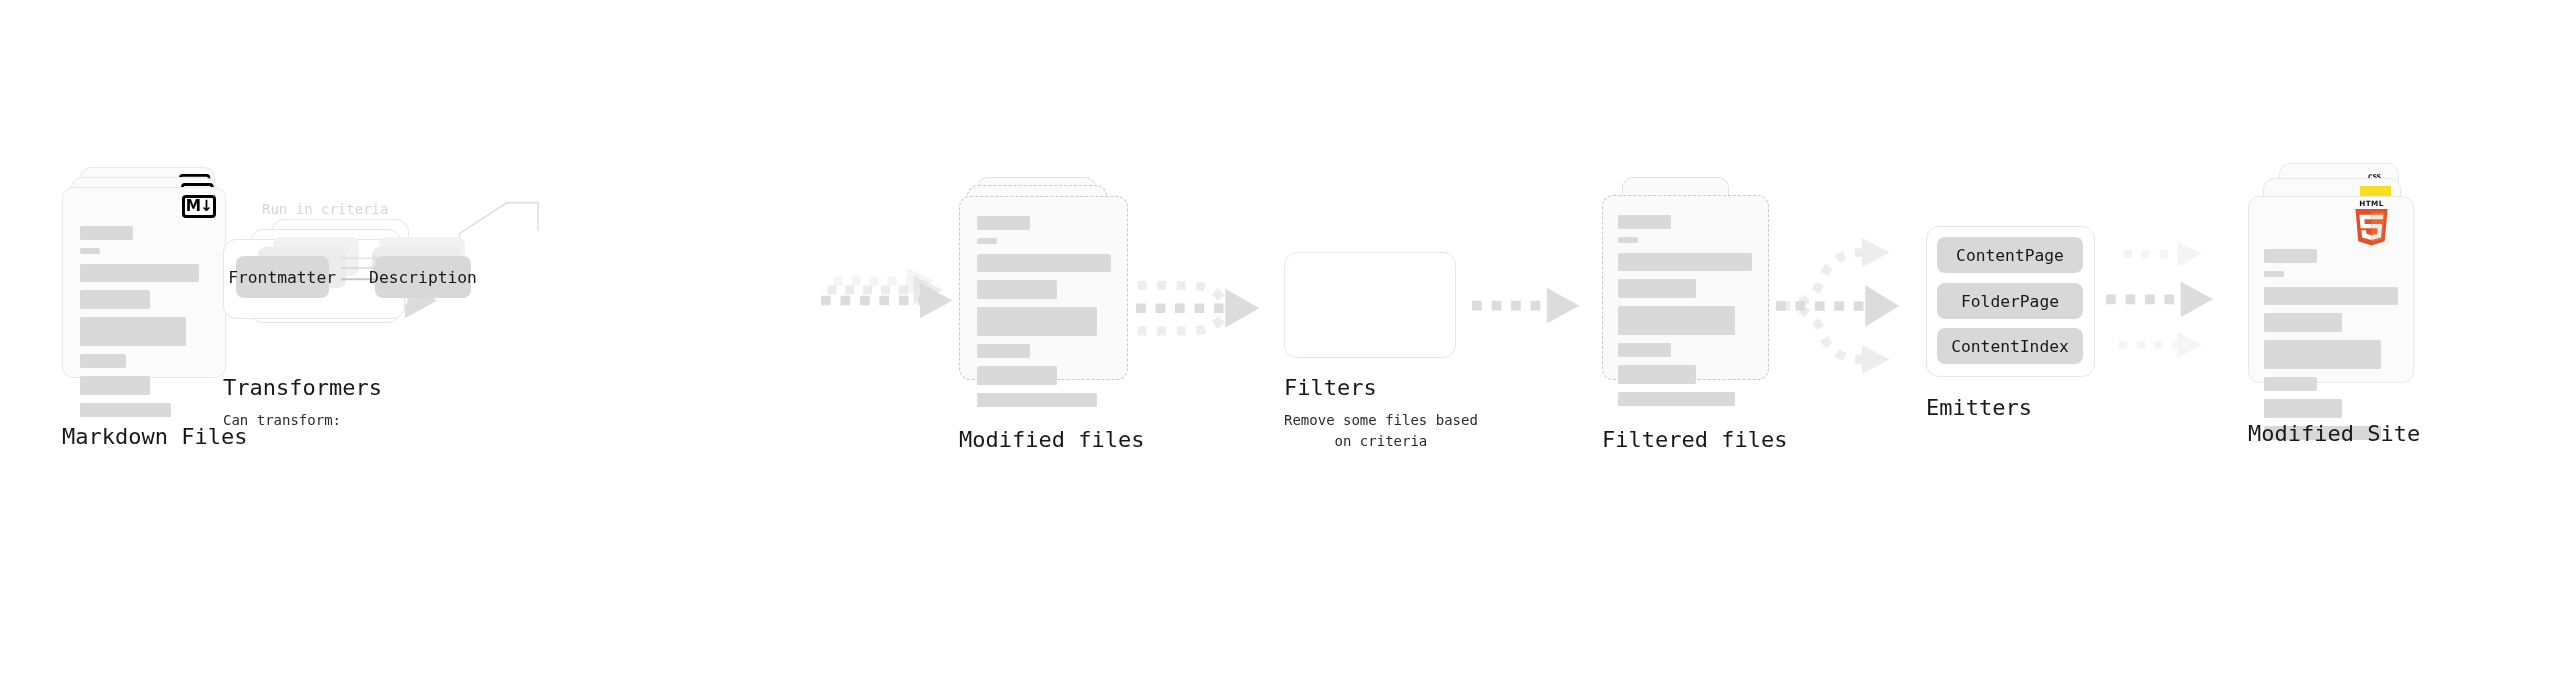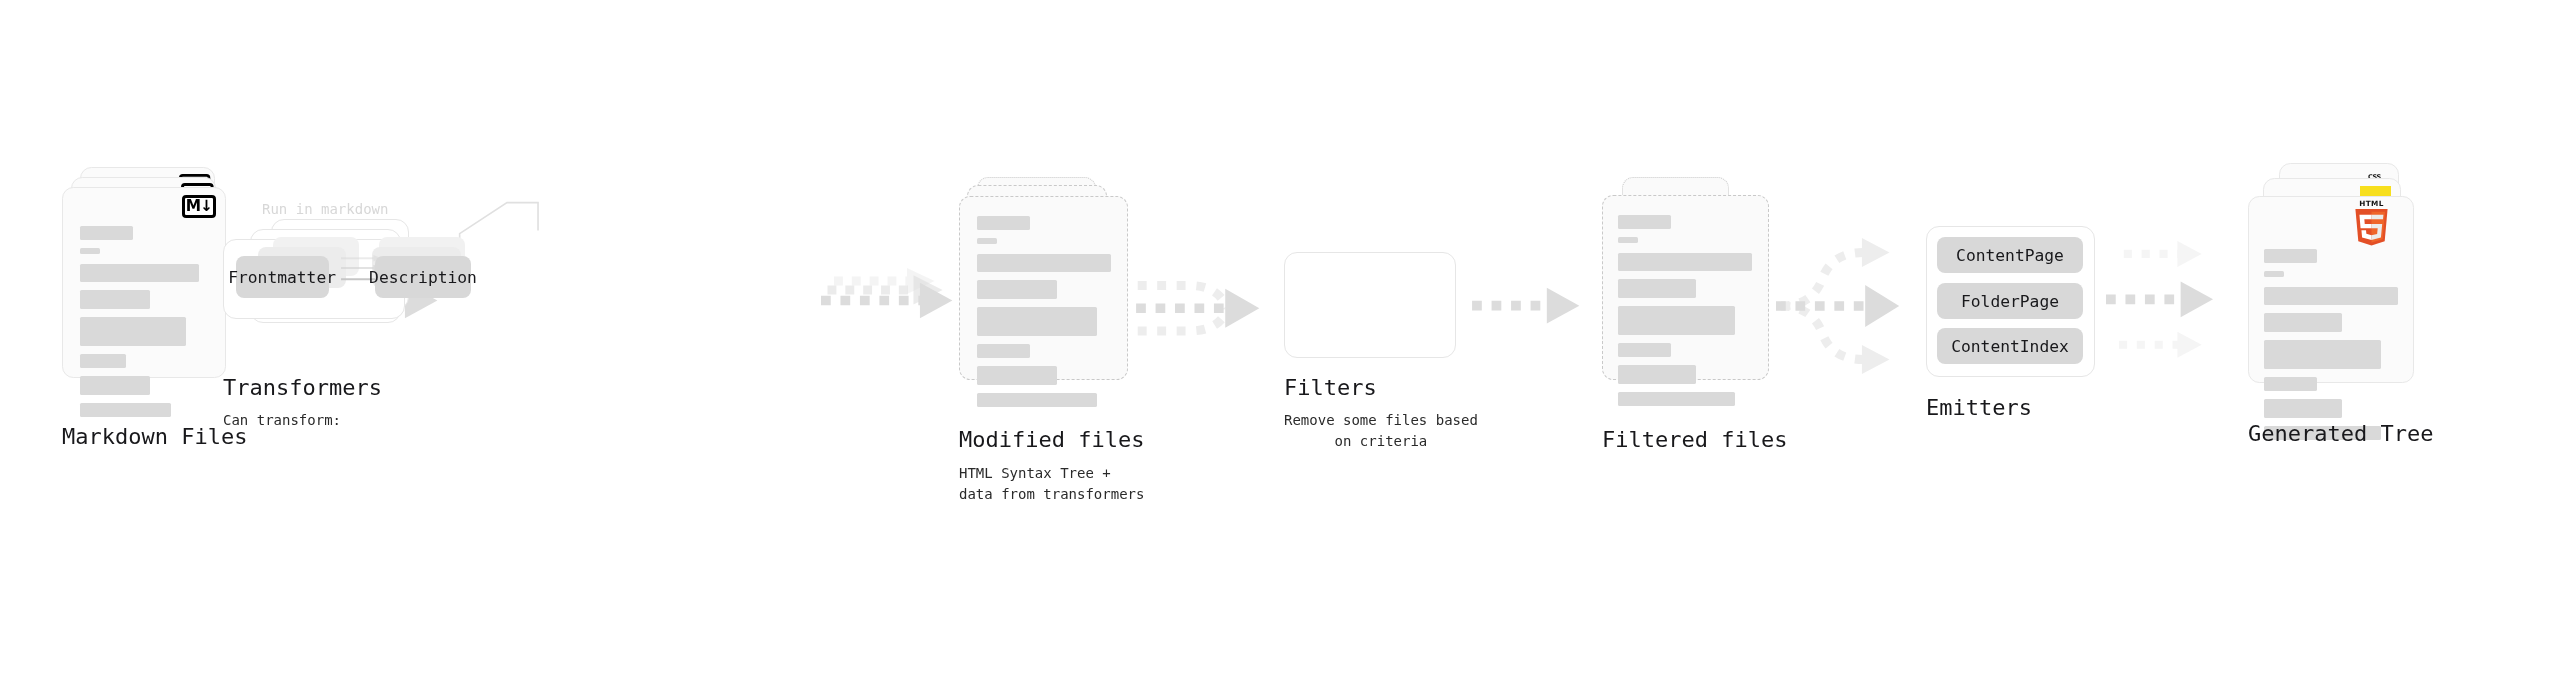--- a/index.html
+++ b/index.html
@@ -124,21 +124,21 @@
         <polygon points="122,18 162,40 122,62" fill="#dcdcdc"></polygon>
       </g>
     </svg>
   </div>
 
   <div class="node" style="left:458px;top:201px;width:98px;height:49px;">
     <svg width="98" height="49" viewBox="0 0 120 60">
       <path d="M2 58 L2 40 L60 2 L98 2 L98 36" fill="none" stroke="#e0e0e0" stroke-width="2"></path>
     </svg>
   </div>
-  <div class="parallel-label" style="left:262px;top:201px;">Run in markdown</div>
+  <div class="parallel-label" style="left:262px;top:201px;">Run in criteria</div>
 
   <div class="node" style="left:221px;top:219px;width:195px;height:130px;">
     <div class="grp" style="left:50px;top:0px;width:138px;height:91px;"></div>
     <div class="grp" style="left:29px;top:9.8px;width:151px;height:94px;"></div>
     <div class="grp" style="left:1.6px;top:19.5px;width:182px;height:80px;"></div>
 
     <div class="chip ghost2" style="left:52px;top:18px;width:86px;height:39px;"></div>
     <div class="chip ghost" style="left:37px;top:28px;width:88px;height:41px;"></div>
     <div class="chip ghost2" style="left:158px;top:18px;width:86px;height:39px;"></div>
     <div class="chip ghost" style="left:151px;top:28px;width:89px;height:41px;"></div>
@@ -197,22 +197,20 @@
       <div class="bar" style="width:19.5px;height:5.7px;margin-bottom:9.8px;"></div>
       <div class="bar" style="width:134px;height:18.7px;"></div>
       <div class="bar" style="width:80px;height:18.7px;"></div>
       <div class="bar" style="width:120px;height:29px;"></div>
       <div class="bar" style="width:53px;height:14px;"></div>
       <div class="bar" style="width:80px;height:18.7px;"></div>
       <div class="bar" style="width:120px;height:14px;"></div>
     </div>
   </div>
   <div class="title" style="left:959px;top:427px;">Modified files</div>
-  <div class="sub" style="left:959px;top:463px;">HTML Syntax Tree +
-data from transformers</div>
 
   <div class="node" style="left:1136px;top:258px;width:151px;height:107px;">
     <svg width="151" height="107" viewBox="0 0 186 132">
       <path d="M2 34 L66 34 Q102 34 112 62" fill="none" stroke="#ededed" stroke-width="11" stroke-dasharray="11 13"></path>
       <path d="M2 90 L66 90 Q102 90 112 64" fill="none" stroke="#ededed" stroke-width="11" stroke-dasharray="11 13"></path>
       <line x1="0" y1="62" x2="114" y2="62" stroke="#dcdcdc" stroke-width="12" stroke-dasharray="12 12"></line>
       <polygon points="110,38 152,62 110,86" fill="#dcdcdc"></polygon>
     </svg>
   </div>
 
@@ -310,16 +308,16 @@
       <div class="bar" style="width:53px;height:14px;"></div>
       <div class="bar" style="width:19.5px;height:5.7px;margin-bottom:9.8px;"></div>
       <div class="bar" style="width:134px;height:18.7px;"></div>
       <div class="bar" style="width:78px;height:18.7px;"></div>
       <div class="bar" style="width:117px;height:29px;"></div>
       <div class="bar" style="width:53px;height:14px;"></div>
       <div class="bar" style="width:78px;height:18.7px;"></div>
       <div class="bar" style="width:117px;height:14px;"></div>
     </div>
   </div>
-  <div class="title" style="left:2248px;top:421px;">Generated Tree</div>
+  <div class="title" style="left:2248px;top:421px;">Modified Site</div>
 
 </div>
 
 
 </body></html>

